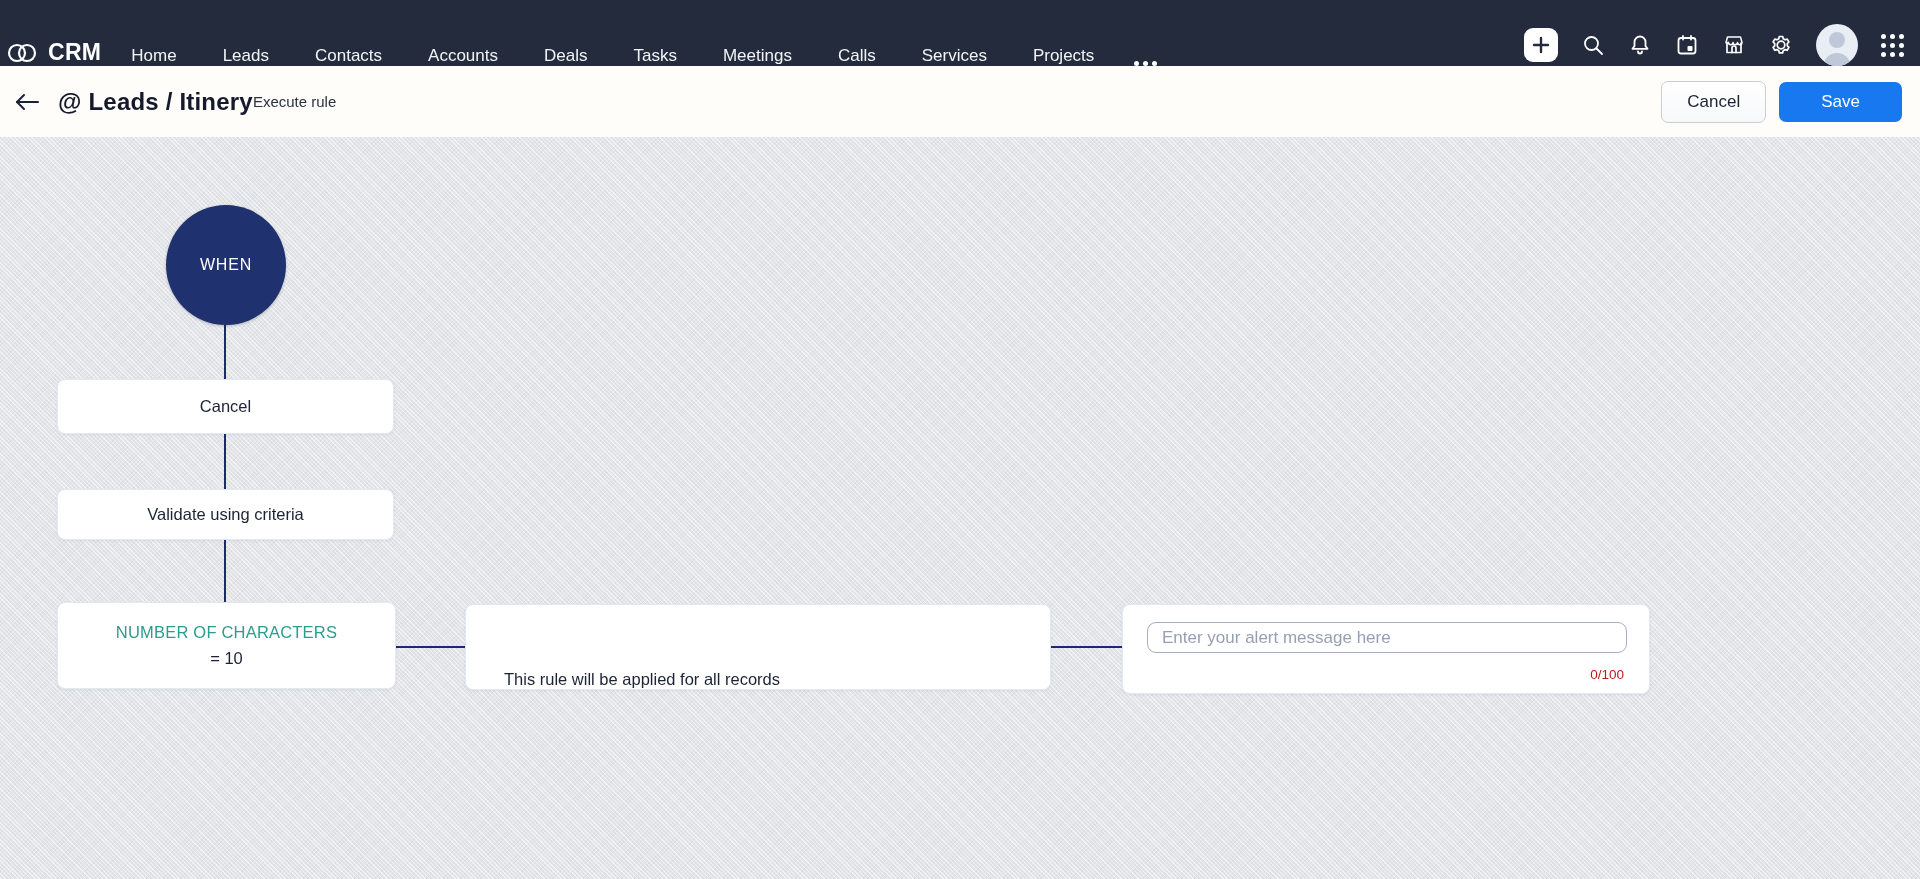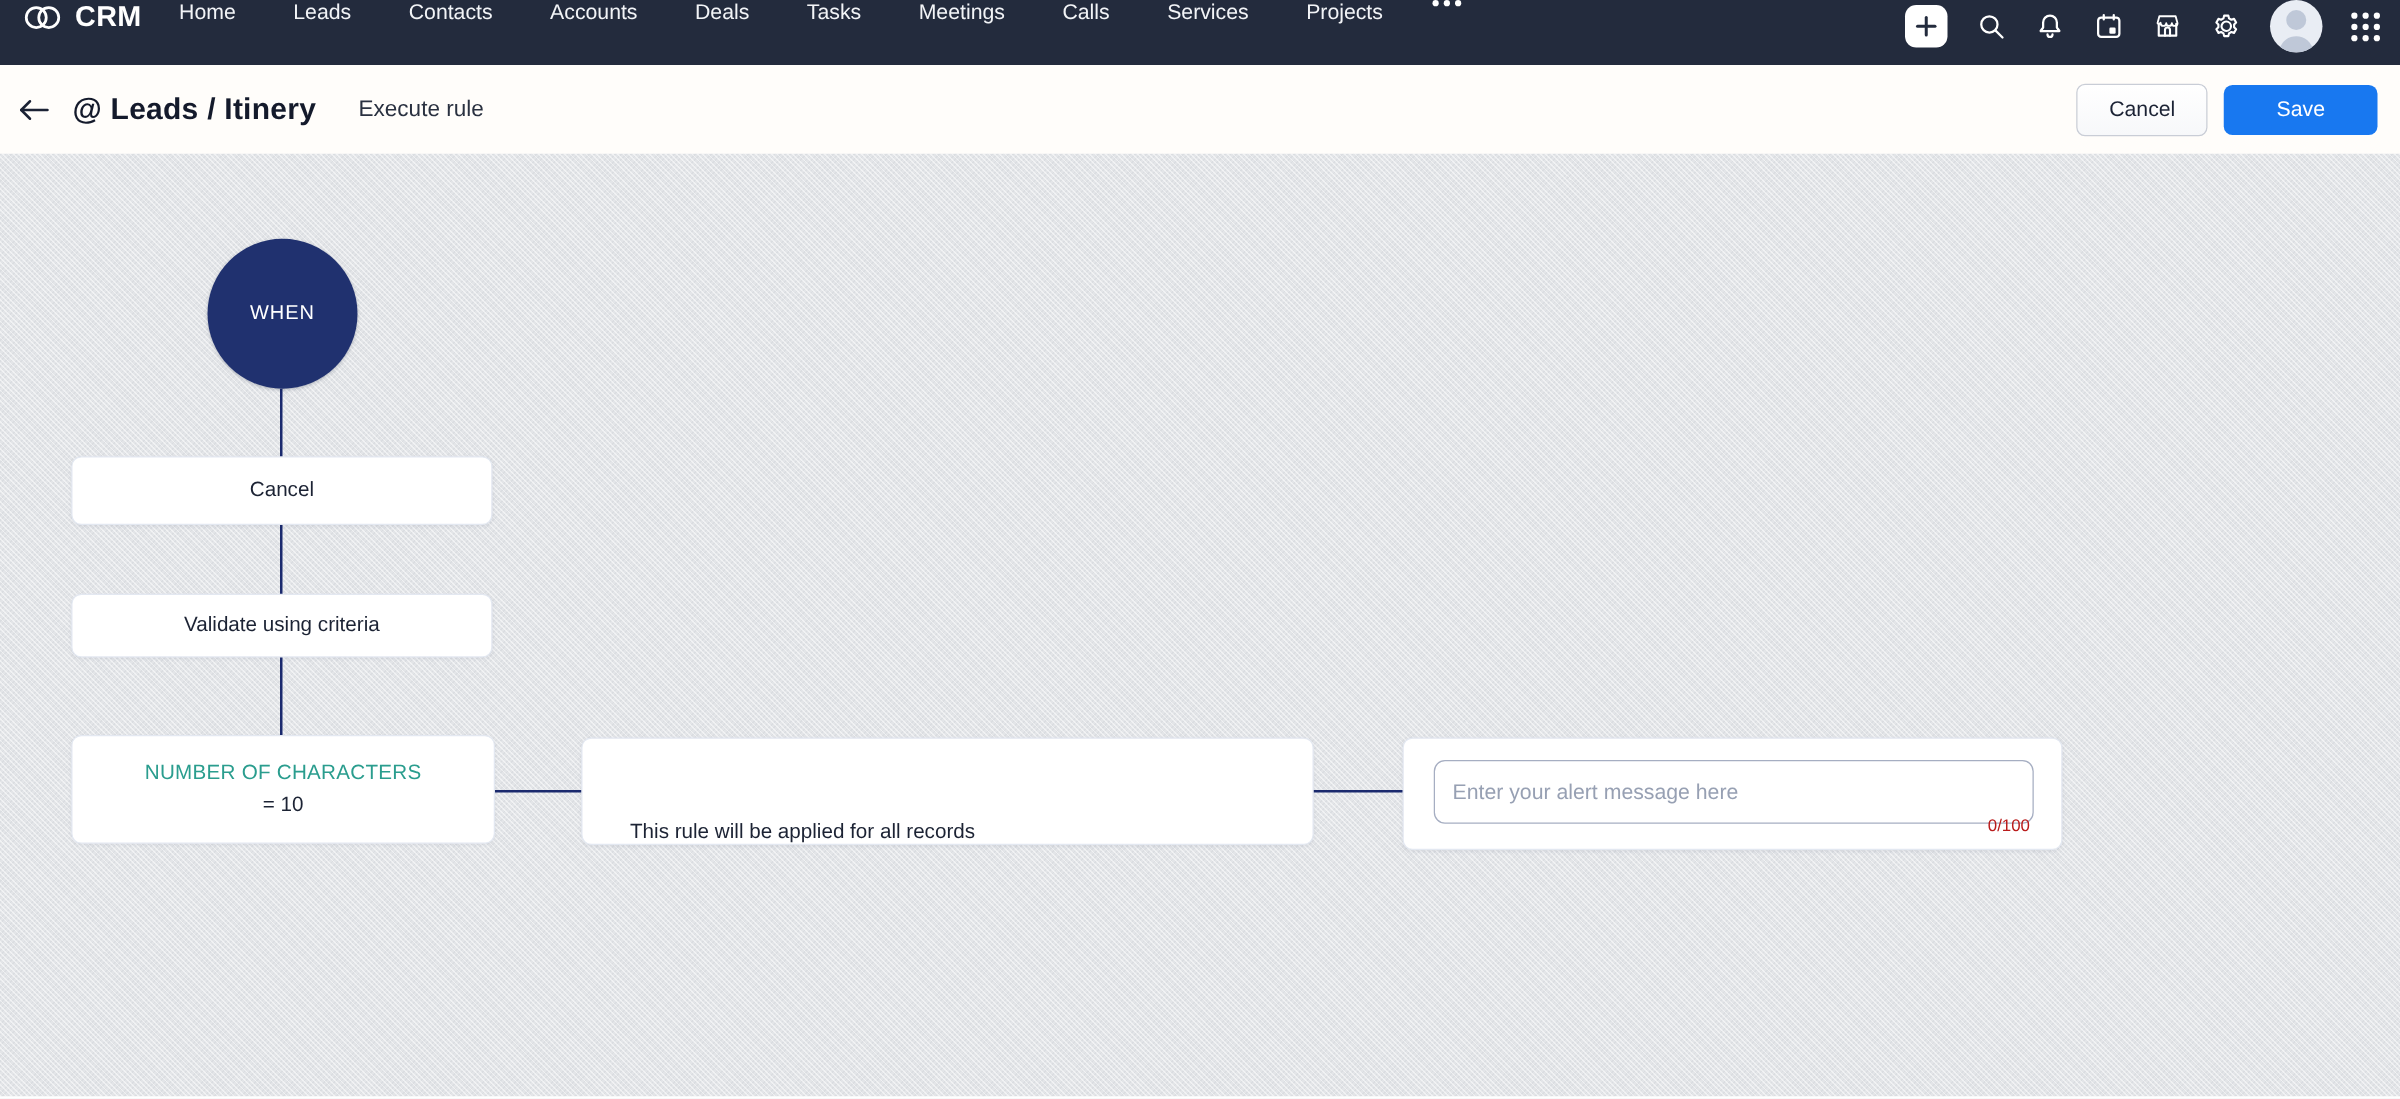--- a/index.html
+++ b/index.html
@@ -10,39 +10,39 @@
     --teal:#2a9d8e;
     --save-blue:#1878f0;
     --ink:#1c2334;
     --nav-text:#f2f4f7;
   }
   *{box-sizing:border-box;margin:0;padding:0;}
   html,body{width:1920px;height:879px;overflow:hidden;}
   body{font-family:"Liberation Sans","DejaVu Sans",sans-serif;background:#fff;}
 
   
-  .topnav{height:52px;background:var(--topnav-bg);display:flex;align-items:flex-start;padding:0 16px 0 18px;}
+  .topnav{height:66px;background:var(--topnav-bg);display:flex;align-items:flex-end;padding:0 16px 0 6px;}
   .brand{display:flex;align-items:center;gap:10px;color:#fff;cursor:pointer;}
   .brand-text{font-size:23px;font-weight:600;letter-spacing:.3px;}
   .menu{display:flex;align-items:center;gap:46px;margin-left:30px;}
   .nav-item{color:var(--nav-text);font-size:17px;cursor:pointer;white-space:nowrap;}
   .more-dots{margin-left:40px;color:#fff;display:flex;gap:4px;cursor:pointer;}
   .more-dots i{width:5px;height:5px;border-radius:50%;background:#fff;display:block;}
   .nav-right{margin-left:auto;display:flex;align-items:center;gap:23px;}
   .icon-btn{display:flex;align-items:center;justify-content:center;cursor:pointer;color:#fff;}
   .plus-btn{width:34px;height:34px;background:#fff;border-radius:9px;color:#232b3d;}
   .avatar{width:42px;height:42px;border-radius:50%;background:#e9edf4;overflow:hidden;display:flex;align-items:flex-end;justify-content:center;}
   .apps-grid{display:grid;grid-template-columns:repeat(3,5px);grid-template-rows:repeat(3,5px);gap:4px;}
   .apps-grid i{width:5px;height:5px;border-radius:50%;background:#fff;display:block;}
 
   
   .toolbar{height:71px;background:#fffdfa;display:flex;align-items:center;padding:0 18px 0 10px;}
   .back-btn{width:34px;height:34px;display:flex;align-items:center;justify-content:center;cursor:pointer;color:#1b2234;}
   .page-title{font-size:24px;font-weight:700;color:#141a2b;margin-left:14px;letter-spacing:.2px;}
-  .exec-label{font-size:18px;color:#2a3140;margin-left:34px;}
+  .exec-label{font-size:15px;color:#2a3140;}
   .dropdown{display:flex;align-items:center;gap:12px;margin-left:22px;background:#fff;border:1px solid #c5c9d2;border-radius:9px;padding:11px 16px;font-size:17px;color:#242b3c;cursor:pointer;}
   .caret{width:0;height:0;border-left:5px solid transparent;border-right:5px solid transparent;border-top:6px solid #7c828e;}
   .toolbar-actions{margin-left:auto;display:flex;align-items:center;gap:13px;}
   .btn{font-size:17px;border-radius:7px;padding:10px 25px;cursor:pointer;border:none;font-family:inherit;}
   .btn-cancel{background:linear-gradient(#ffffff,#f7f8fa);border:1px solid #c9cdd6;color:#1b2234;}
   .btn-save{background:var(--save-blue);color:#fff;padding:10px 42px;}
 
   
   .canvas{position:relative;width:1920px;height:754px;background-color:var(--canvas-bg);
     background-image:
@@ -56,21 +56,21 @@
     font-size:16px;letter-spacing:.8px;z-index:1;cursor:pointer;box-shadow:0 1px 3px rgba(20,30,60,.25);}
   .fbox{position:absolute;background:#fff;border:1px solid #e3e8f1;border-radius:8px;
     box-shadow:0 1px 3px rgba(25,39,80,.07);display:flex;align-items:center;justify-content:center;
     font-size:16.5px;color:var(--ink);z-index:1;cursor:pointer;}
   .box-field{left:57px;top:242px;width:337px;height:55px;}
   .box-validate{left:57px;top:352px;width:337px;height:51px;}
   .box-criteria{left:57px;top:465px;width:339px;height:87px;flex-direction:column;gap:7px;}
   .criteria-fn{color:var(--teal);letter-spacing:.2px;}
   .box-note{left:465px;top:467px;width:586px;height:86px;justify-content:flex-start;padding-left:38px;align-items:flex-end;}
   .box-alert{left:1122px;top:467px;width:528px;height:90px;display:block;}
-  .alert-input{position:absolute;left:24px;top:17px;width:480px;height:51px;border:1px solid #a6aec2;
+  .alert-input{position:absolute;left:24px;top:17px;width:480px;height:31px;border:1px solid #a6aec2;
     border-radius:9px;padding:0 14px;font-size:17px;color:#333a4c;font-family:inherit;background:#fff;outline:none;}
   .alert-input::placeholder{color:#97a0b3;}
   .char-counter{position:absolute;right:25px;top:62px;font-size:13.5px;color:#b91c1c;}
   svg{display:block;}
 </style>
 </head>
 <body>
 
 <header class="topnav">
   <div class="brand">

